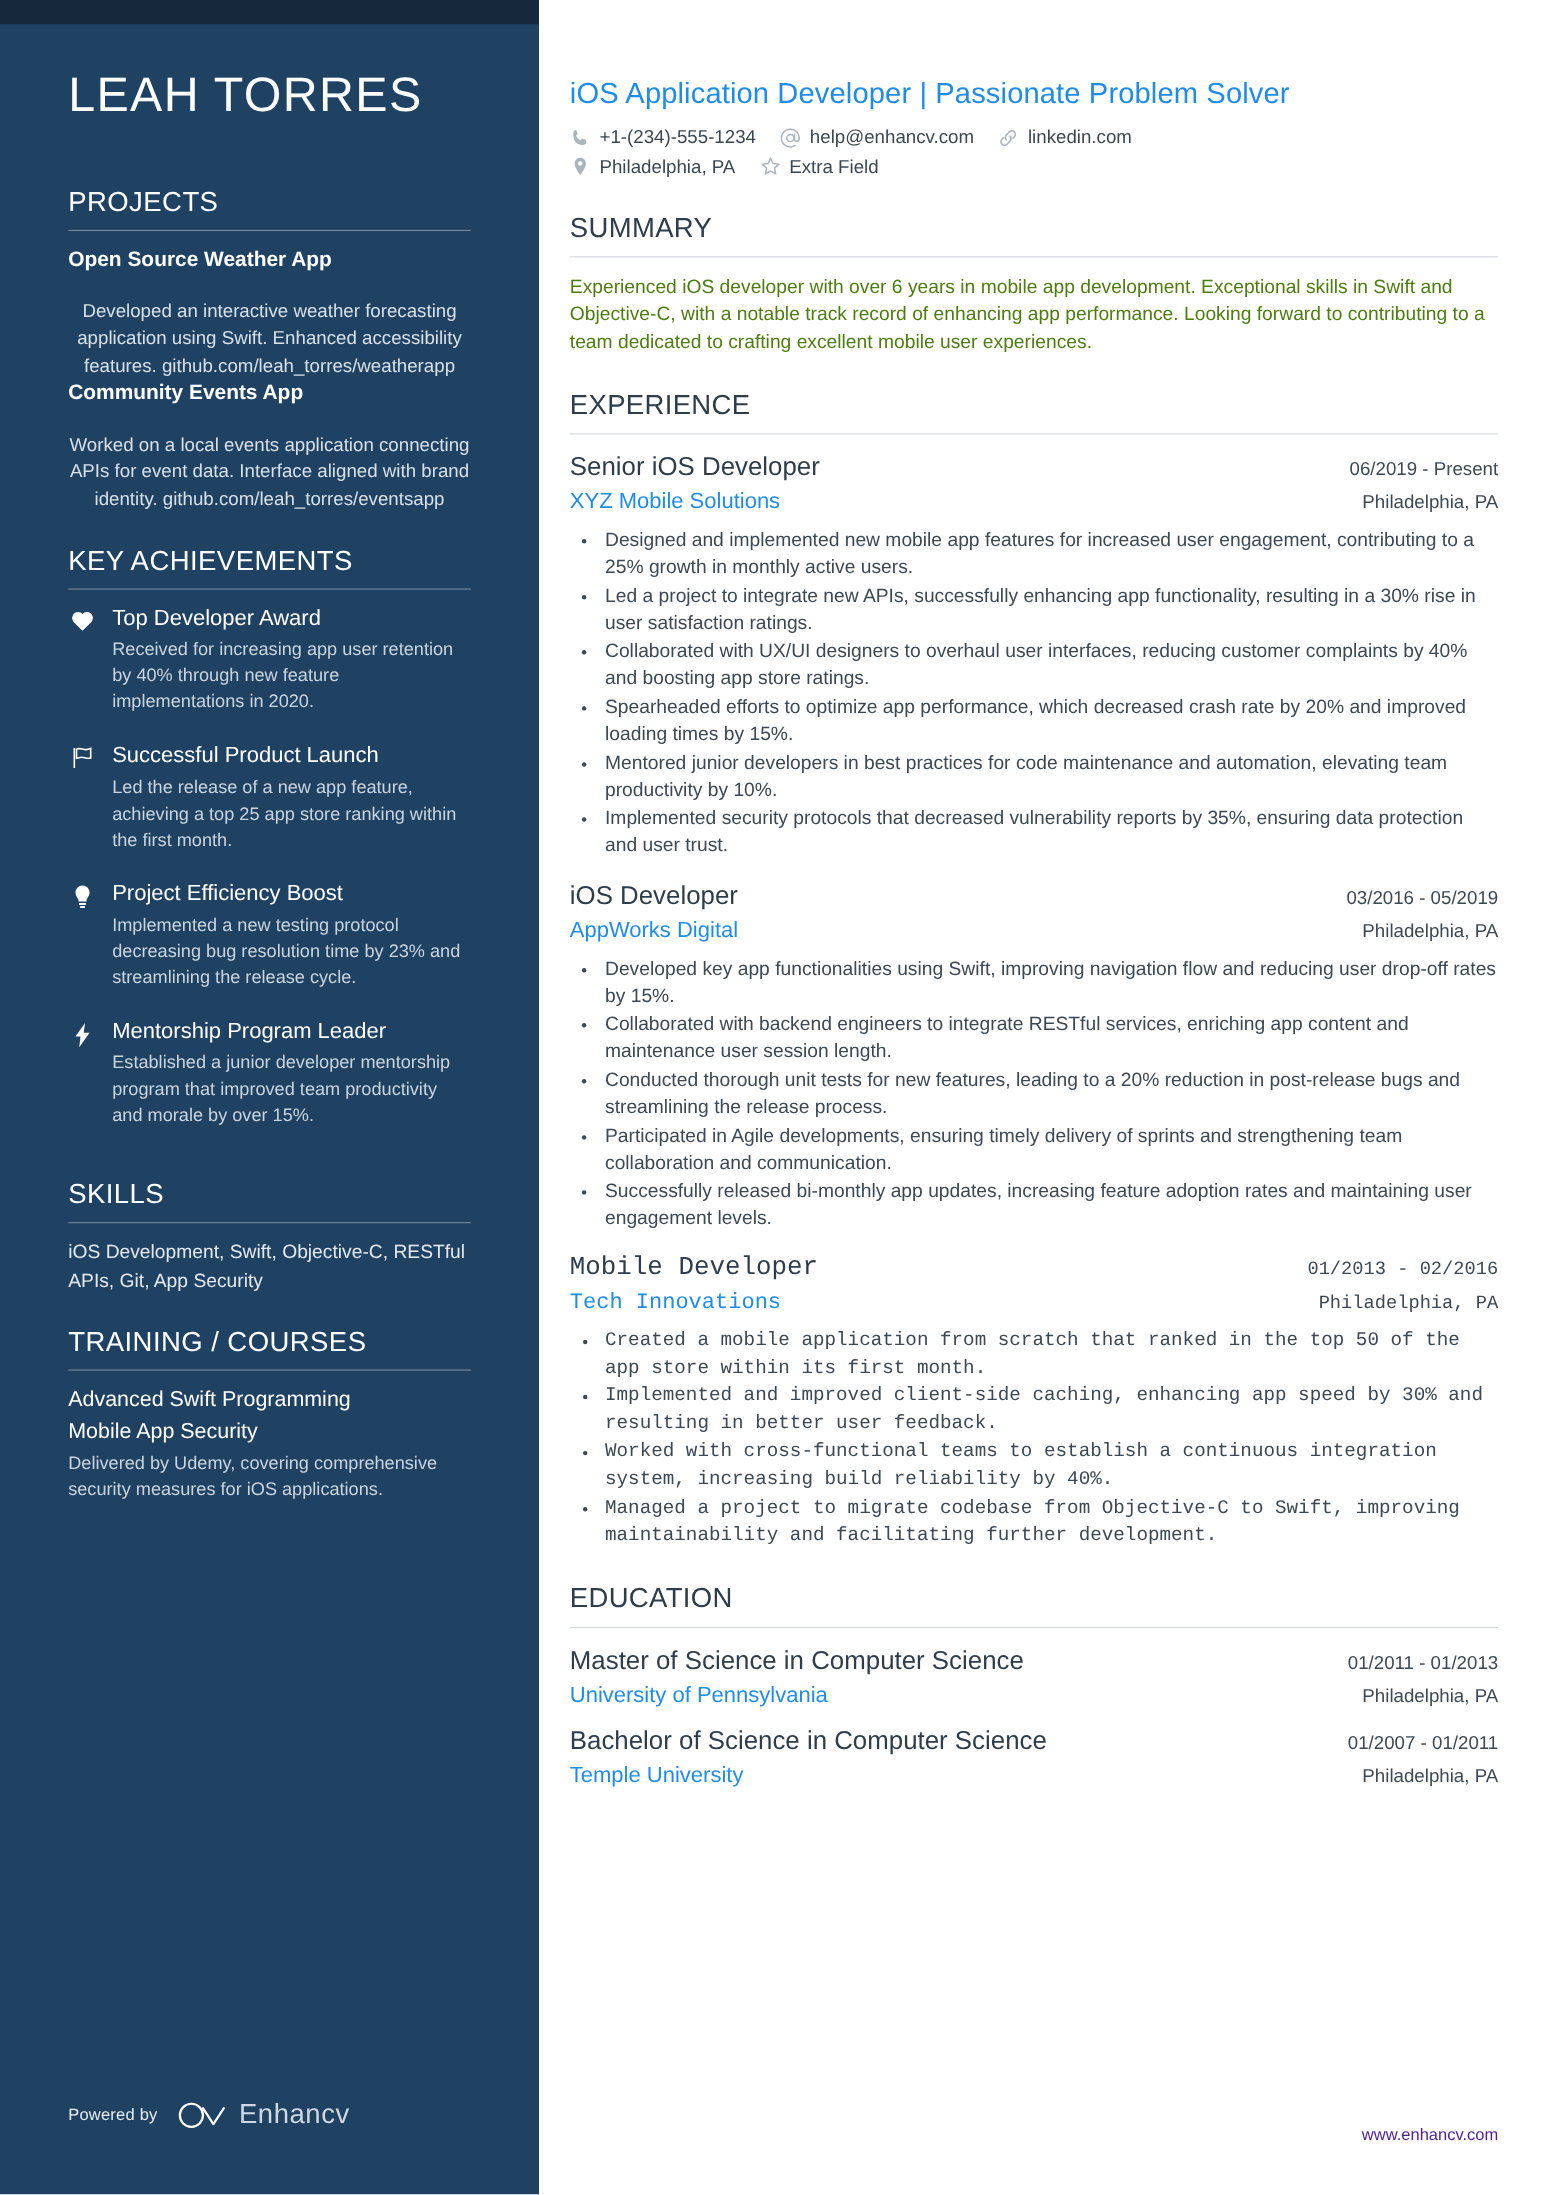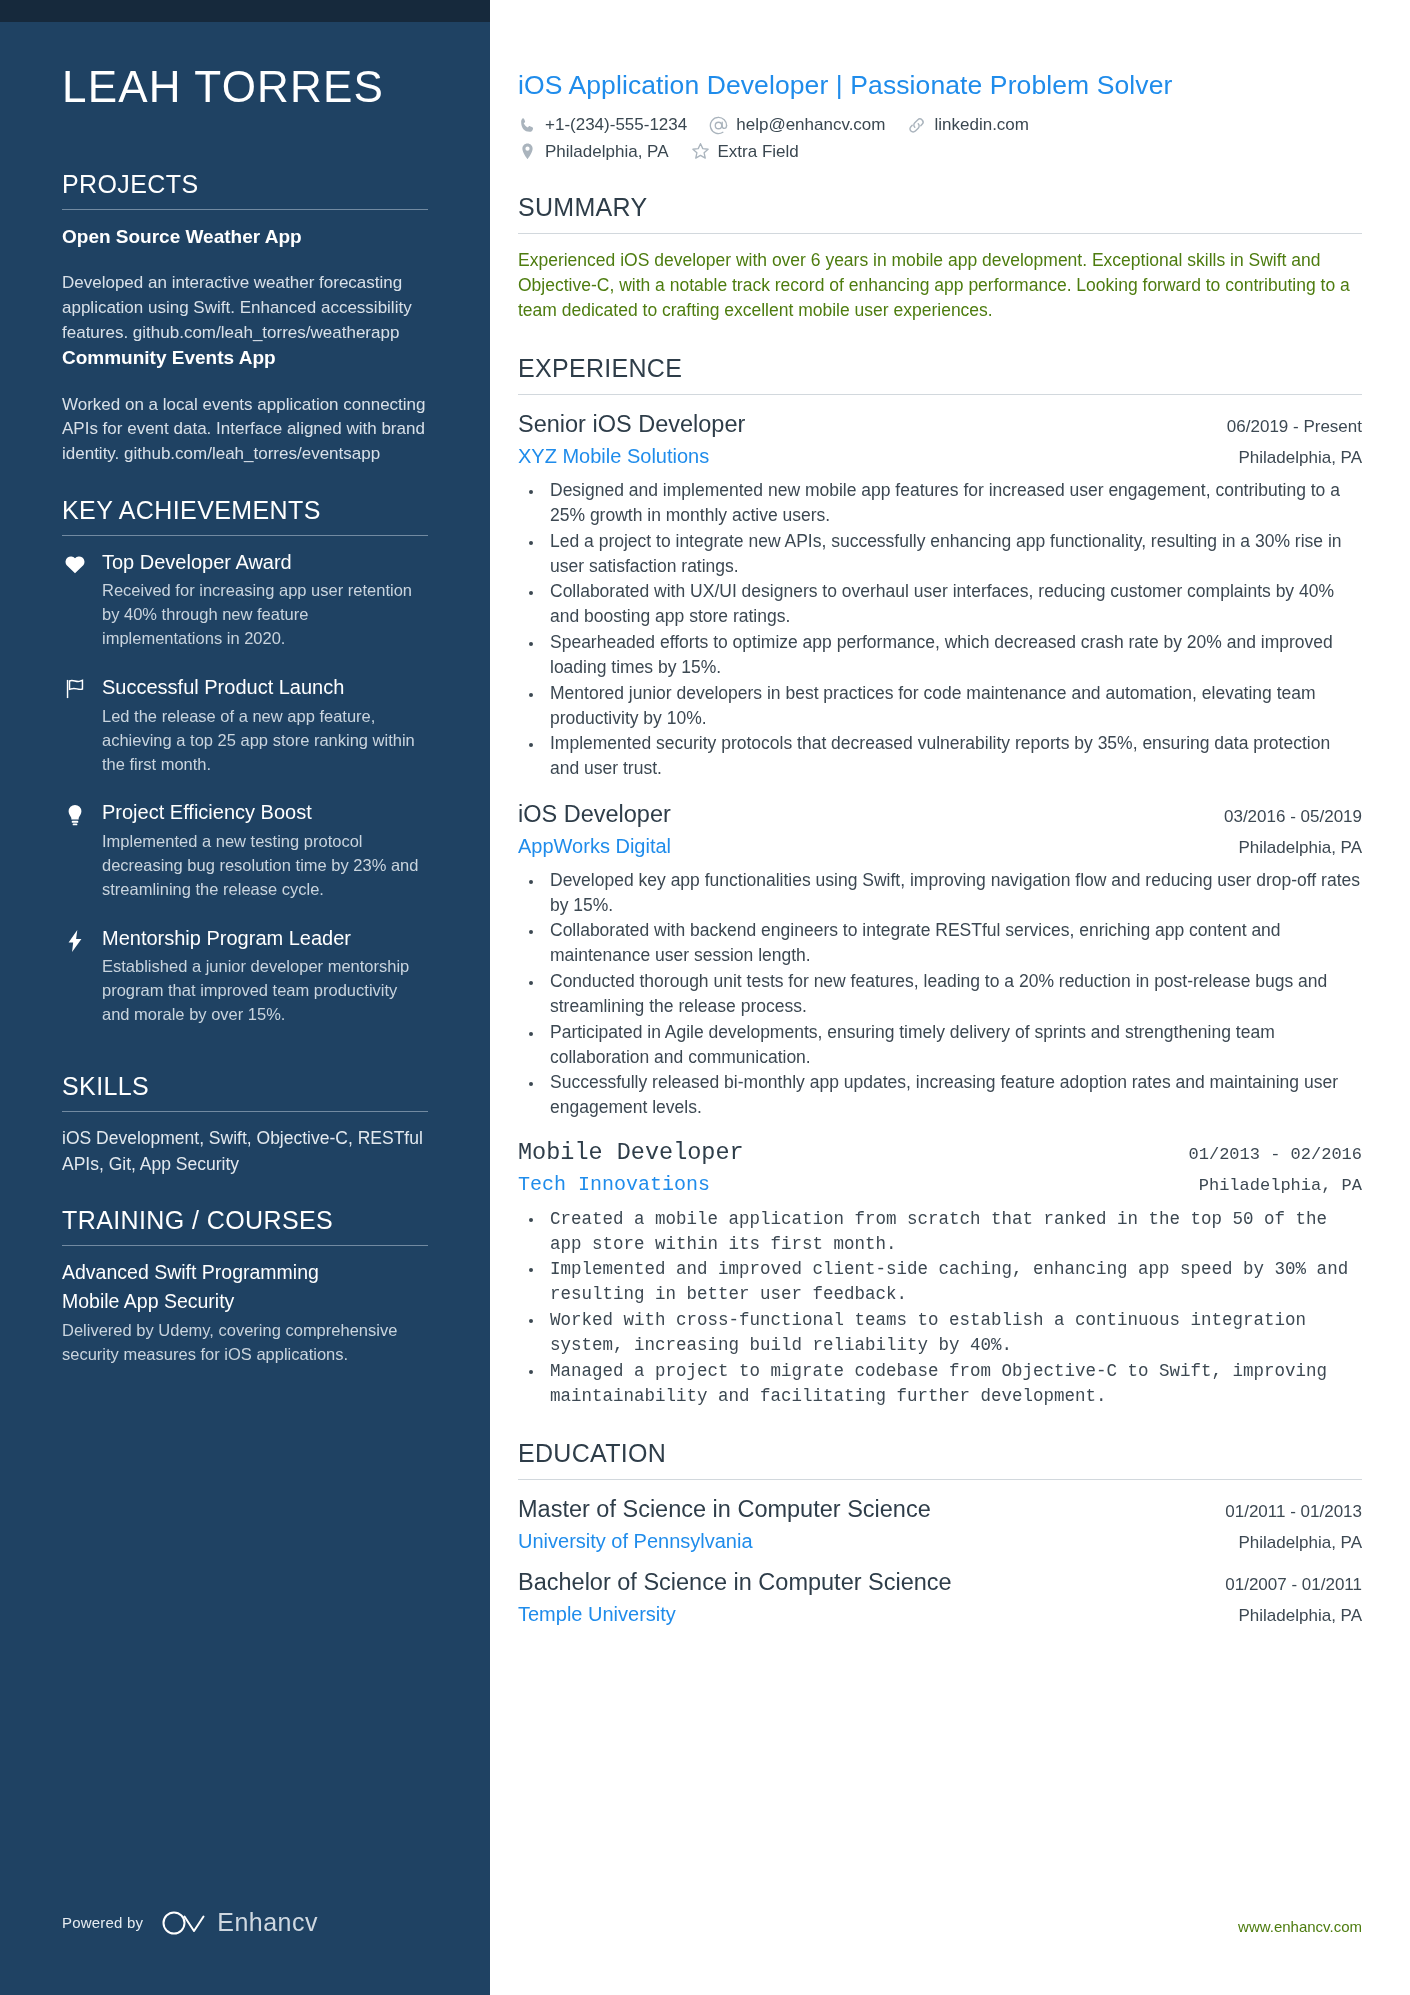--- a/index.html
+++ b/index.html
@@ -45,21 +45,21 @@
   .sb-rule {
     height:1px; background:#8fa3b6; opacity:.75;
     margin:10px 0 14px 0;
   }
   .proj-name {
     font-size:19px; font-weight:700; color:#ffffff;
     line-height:1.35; margin-bottom:22px;
   }
   .proj-desc {
     font-size:17px; color:#d8e0e8; line-height:1.45;
-    margin-bottom:26px; word-break:break-word;
+    margin-bottom:26px; word-break:break-word;text-align:center;
   }
   .proj-desc:last-child { margin-bottom:0; }
 
   .ach { display:flex; gap:14px; margin-bottom:8px; }
   .ach-icon {
     flex:0 0 26px; width:26px; padding-top:4px;
     display:flex; justify-content:center;
   }
   .ach-icon svg { fill:#ffffff; display:block; }
   .ach-body { flex:1 1 auto; }
@@ -138,22 +138,22 @@
   ul.bullets li {
     font-size:17.5px; line-height:1.42; color:#3c4852;
     margin-bottom:1px; padding-left:6px;
   }
   ul.bullets li::marker { font-size:14px; }
 
   .edu-entry { margin-bottom:13px; }
   .edu-entry:last-child { margin-bottom:0; }
 
   .main-footer {
-    position:absolute; right:48px; bottom:60px;
-    font-size:15px; color:#4d7c0f;
+    position:absolute; right:48px; bottom:46px;
+    font-size:15px; color:#4c1d95;
   }
 </style>
 </head>
 <body>
 
 <div class="page">
 
   <aside class="sidebar">
     <div class="sidebar-topbar"></div>
 

